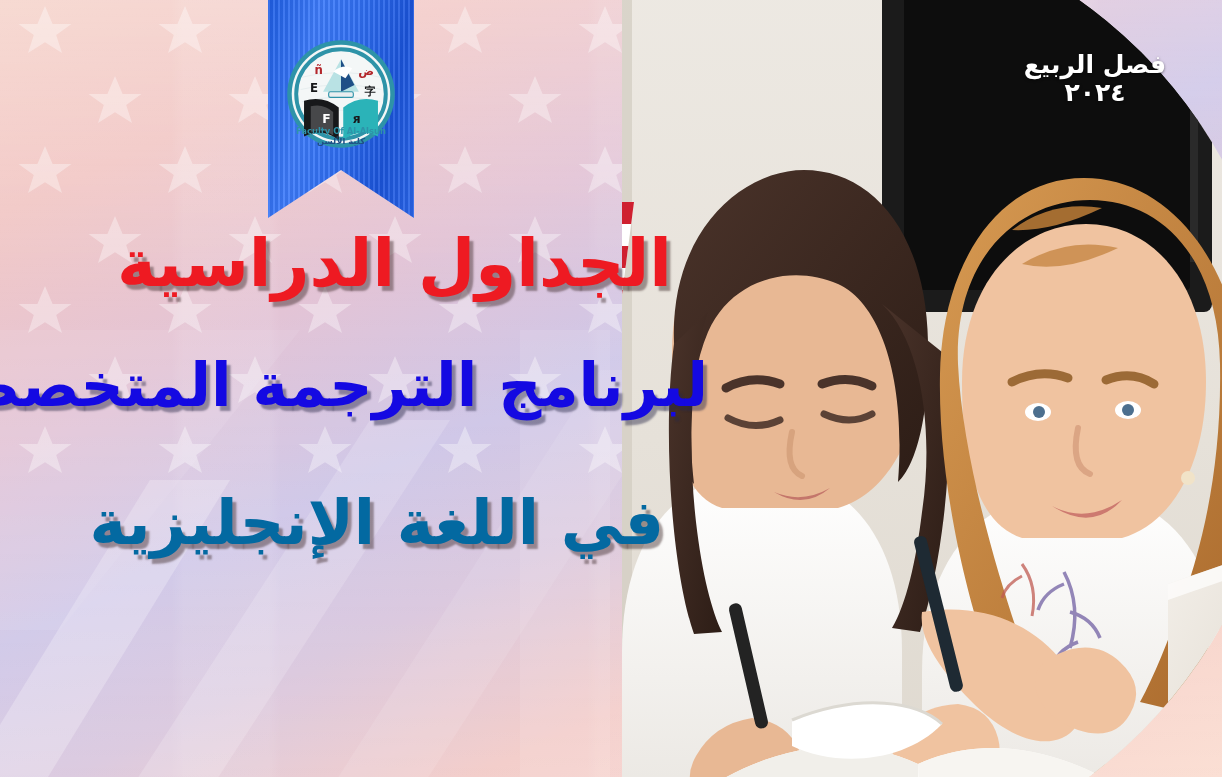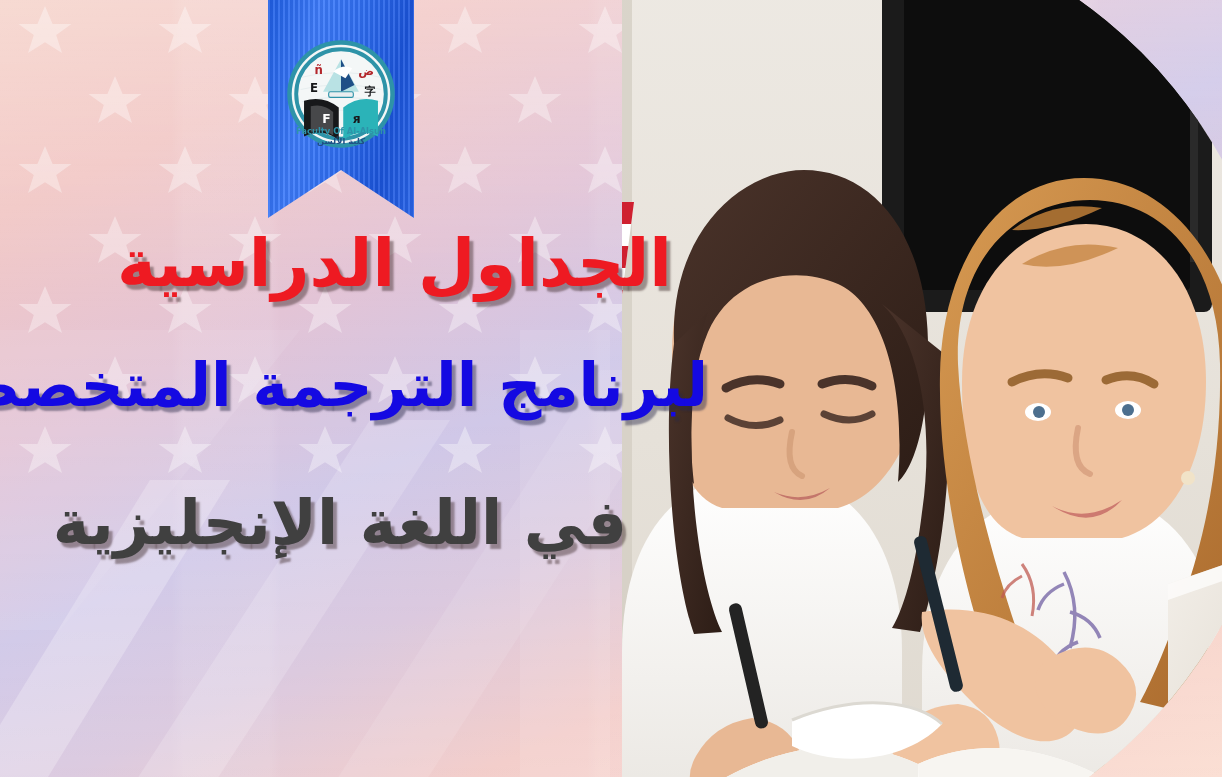--- a/index.html
+++ b/index.html
@@ -133,24 +133,25 @@
   }
   .line-2{
     font-size:60px;
     color:#1409e2;
     text-shadow:4px 5px 2px rgba(40,40,70,.45);
     margin:0 0 72px 0;
     padding-right:4px;
   }
   .line-3{
     font-size:62px;
-    color:#404040;
+    color:#0369a1;
     text-shadow:4px 5px 2px rgba(60,40,40,.45);
-    margin:0;
+    margin:16px;
     padding-right:32px;
+    text-align:right;
   }
 </style>
 </head>
 <body>
 
 <div class="poster">
 
   <div class="bg-base"></div>
   <div class="bg-cols"></div>
 
@@ -405,20 +406,24 @@
         <g>
           <path d="M846,672 L984,624 L984,900 L846,900 Z" fill="url(#lap)"></path>
           <path d="M846,672 L984,624 L984,640 L846,688 Z" fill="#ffffff" opacity=".7"></path>
           <rect x="830" y="896" width="186" height="22" rx="10" fill="#e3ddd3"></rect>
           <rect x="830" y="896" width="186" height="7" rx="4" fill="#f6f2ec"></rect>
         </g>
       </svg>
     </div>
   </div>
 
+  <div class="season">
+    <div class="s1">فصل الربيع</div>
+    <div class="s2">٢٠٢٤</div>
+  </div>
 
   <div class="banner">
     <div class="banner-cloth"></div>
     <svg class="emblem" viewBox="0 0 200 200" aria-hidden="true">
       <circle cx="100" cy="100" r="96" fill="#2e93a8"></circle>
       <circle cx="100" cy="100" r="88" fill="#f4f7f7"></circle>
       <circle cx="100" cy="100" r="80" fill="none" stroke="#2e93a8" stroke-width="7"></circle>
       <g opacity=".35" stroke="#cfdde0" stroke-width="2" fill="none">
         <path d="M30,70 q70,-16 140,0"></path>
           <path d="M28,92 q72,-16 144,0"></path>

